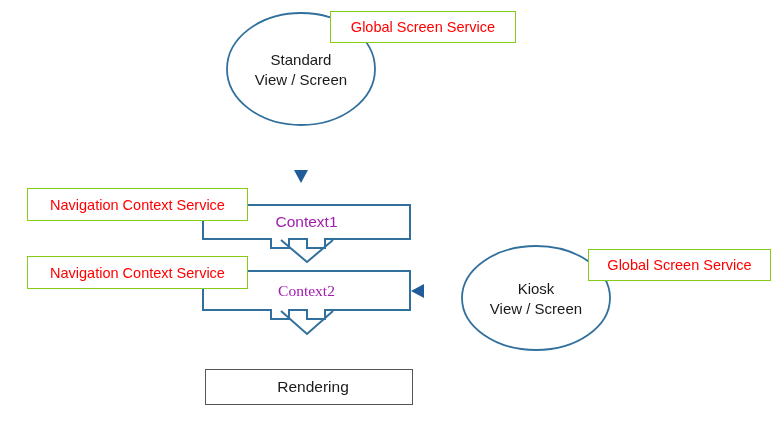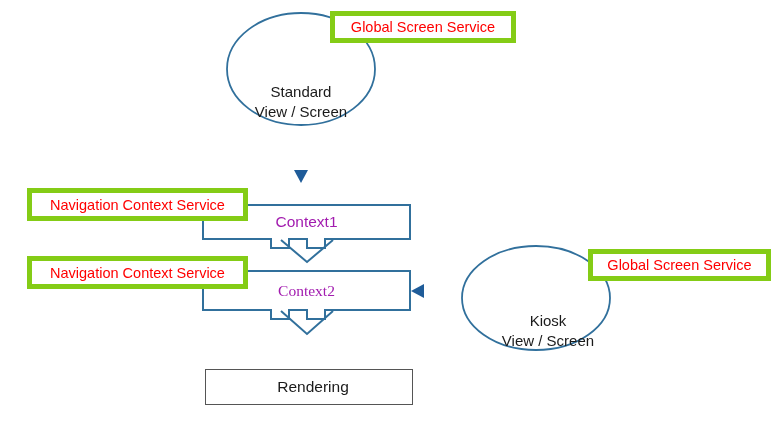--- a/index.html
+++ b/index.html
@@ -30,27 +30,26 @@
   }
   .ellipse-node .lbl {
     position: absolute;
     left: 0; right: 0; top: 50%;
     transform: translateY(-50%);
     text-align: center;
     font-size: 15px;
     color: #1a1a1a;
     line-height: 1.3;
     white-space: pre-line;
-    margin-top: 32px;
   }
   
   .annot-box {
     position: absolute;
     box-sizing: border-box;
-    border: 5px solid #84cc16;
+    border: 1px solid #84cc16;
     background: #ffffff;
     color: #ff0000;
     font-size: 14.5px;
     display: flex;
     align-items: center;
     justify-content: center;
     text-align: center;
     z-index: 30;
   }
   
@@ -119,21 +118,21 @@
     <path d="M 203,271 L 410,271 L 410,310 L 325,310 L 325,319 L 307,319
              L 307,310 L 289,310 L 289,319 L 271,319 L 271,310 L 203,310 Z" fill="#ffffff" stroke="#31709C" stroke-width="2"></path>
     <path d="M 281,311 L 307,334 L 333,311" fill="none" stroke="#31709C" stroke-width="2"></path>
   </svg>
 
   <div class="ellipse-node" style="left:227px; top:13px; width:148px; height:112px;">
     <div class="lbl">Standard
 View / Screen</div>
   </div>
 
-  <div class="ellipse-node" style="left:474px; top:246px; width:148px; height:104px;">
+  <div class="ellipse-node" style="left:462px; top:246px; width:148px; height:104px;">
     <div class="lbl">Kiosk
 View / Screen</div>
   </div>
 
   <div class="arrow-block" style="left:203px; top:205px; width:207px; height:34px;">
     <div class="lbl" style="top:8px;">Context1</div>
   </div>
 
   <div class="arrow-block" style="left:203px; top:271px; width:207px; height:39px;font-family:Liberation Serif, serif;">
     <div class="lbl" style="top:11px;">Context2</div>

